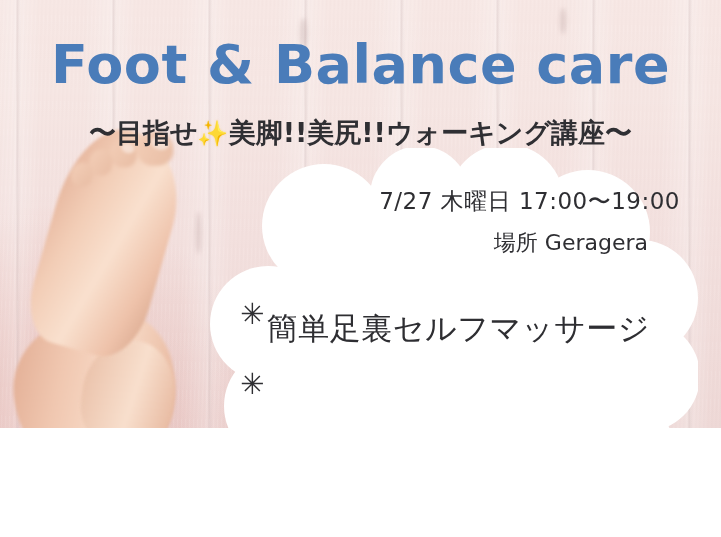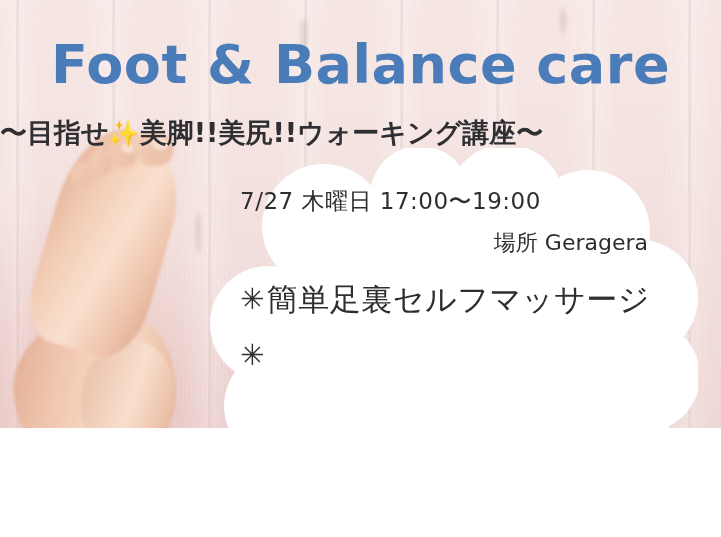--- a/index.html
+++ b/index.html
@@ -151,20 +151,21 @@
     font-size: 54px;
     letter-spacing: 0.5px;
     line-height: 1;
     white-space: nowrap;
   }
 
   .subtitle {
     position: absolute;
     left: 0; right: 0;
     top: 118px;
+    text-align: center;
     color: #2f2f33;
     font-family: "DejaVu Sans", "Liberation Sans", sans-serif;
     font-weight: 600;
     font-size: 27px;
     line-height: 1.1;
     white-space: nowrap;
   }
   .sparkle {
     color: #ffd34d;
     font-size: 25px;
@@ -173,21 +174,21 @@
 
   .body-block {
     position: absolute;
     left: 240px;
     top: 186px;
     width: 440px;
     color: #2e2e32;
     font-family: "DejaVu Sans", "Liberation Sans", sans-serif;
   }
   .line-when {
-    text-align: left;
+    text-align: right;
     font-size: 23px;
     font-weight: 400;
     letter-spacing: 0.5px;
     white-space: nowrap;
   }
   .line-where {
     text-align: right;
     font-size: 22px;
     font-weight: 400;
     margin-top: 11px;
@@ -208,21 +209,21 @@
     margin-bottom: 26px;
   }
   .bullet-star {
     display: inline-block;
     font-size: 29px;
     line-height: 1;
     margin-right: 2px;
     color: #2e2e32;
     font-family: "DejaVu Sans", sans-serif;
   }
-  .bullet-text { display: inline-block; }
+  .bullet-text { display: inline-block; margin-top: 29px; }
 </style>
 </head>
 <body>
 
 <div id="poster">
 
   <div class="bg-photo">
     <div class="planks"></div>
     <div class="planks2"></div>
     <div class="grain"></div>

